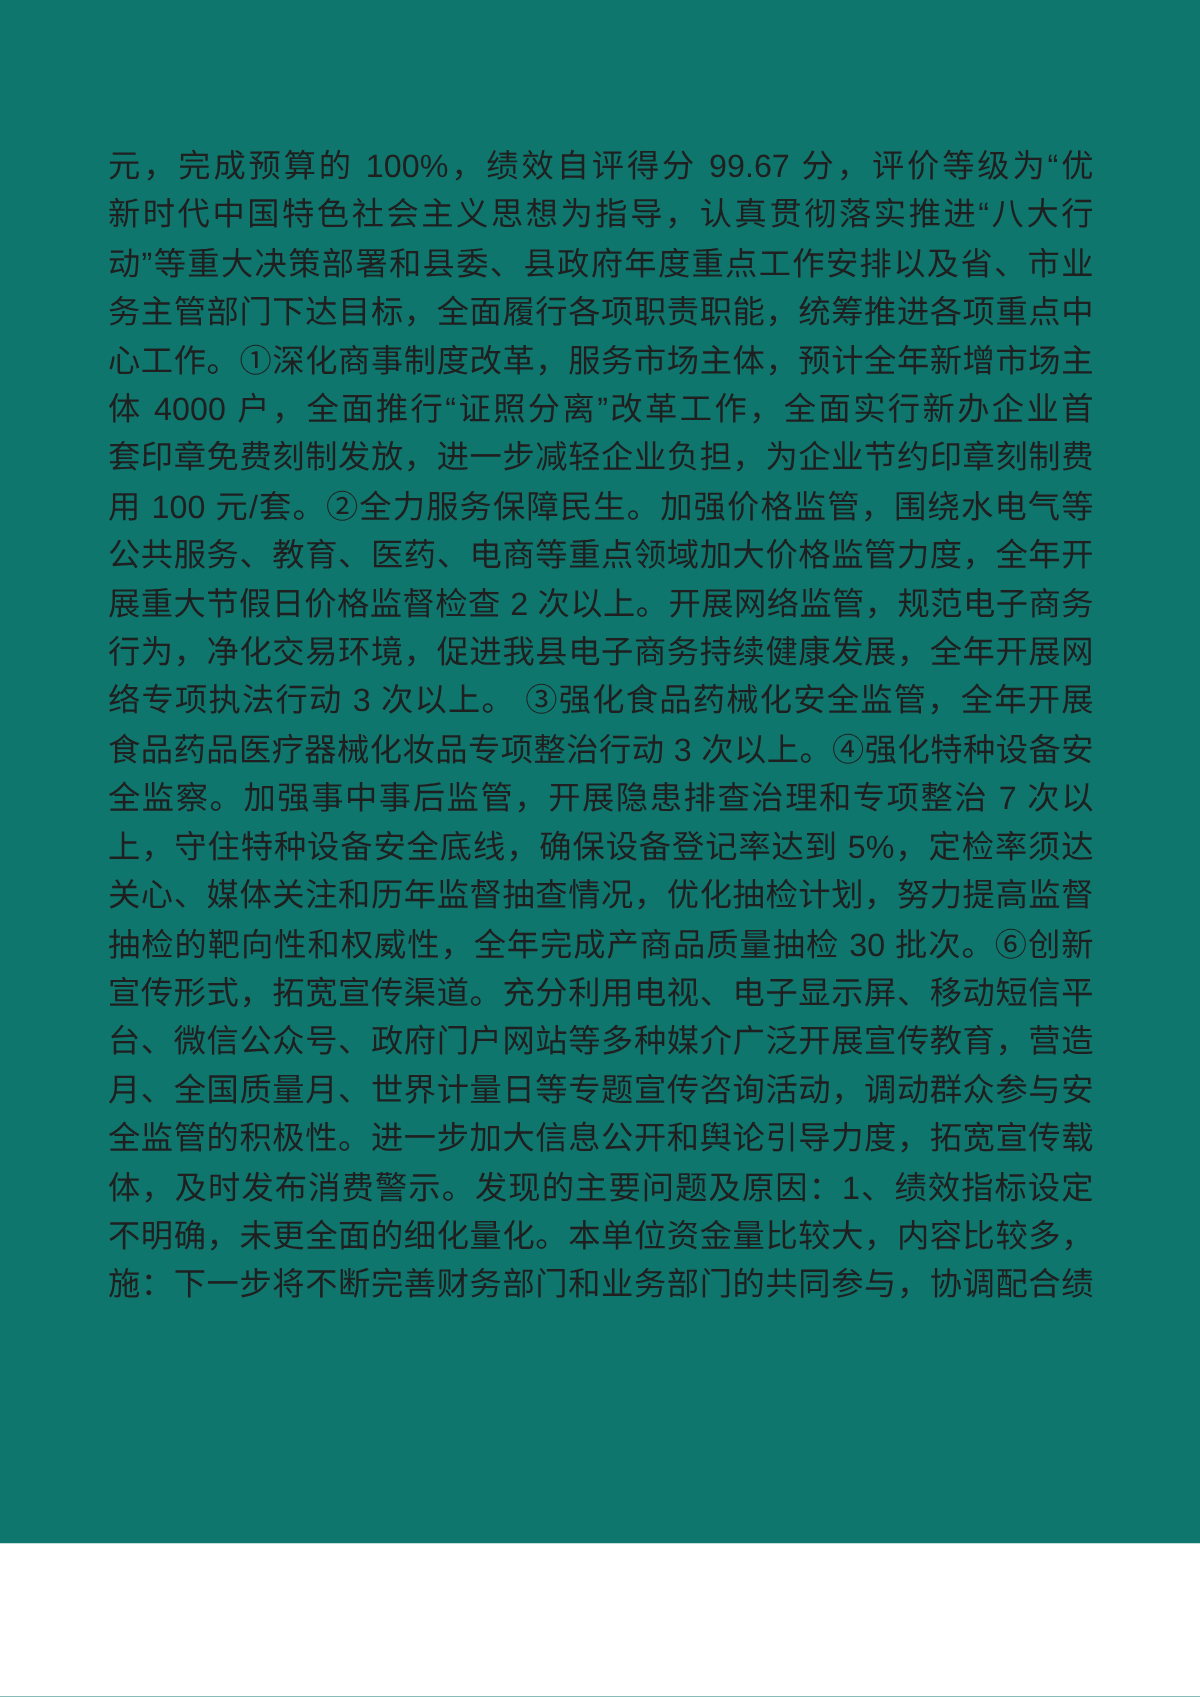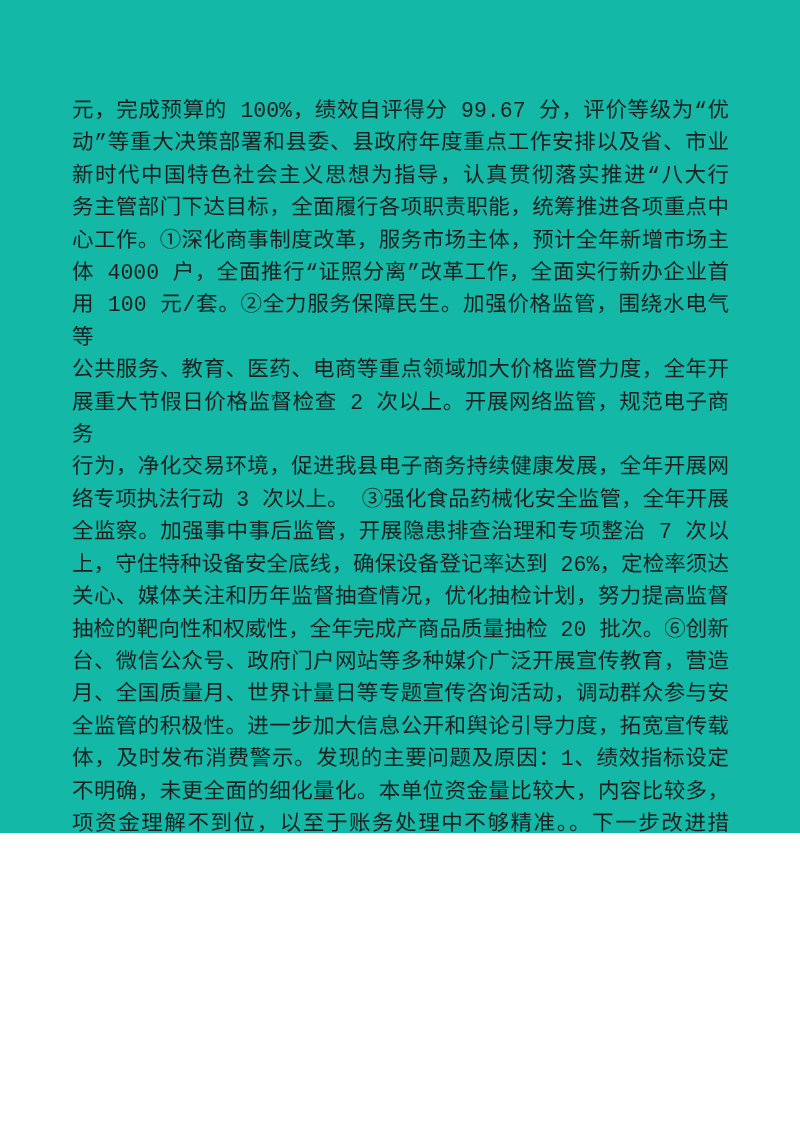--- a/index.html
+++ b/index.html
@@ -3,24 +3,24 @@
 <meta charset="utf-8">
 <style>
   html, body {
     margin: 0;
     padding: 0;
     background: #ffffff;
   }
   .page {
     position: relative;
     width: 800px;
-    height: 833px;
-    background: #14b8a6;
+    height: 1029px;
+    background: #0f766e;
     overflow: hidden;
-    font-family: Liberation Mono, monospace;
+    font-family: Liberation Sans, sans-serif;
   }
   .doc-body {
     position: absolute;
     left: 72px;
     top: 95px;
     width: 657px;
   }
   .text-line {
     font-size: 21.5px;
     line-height: 32.4px;
@@ -31,35 +31,37 @@
     word-break: break-all;
     font-kerning: none;
   }
 </style>
 </head>
 <body>
 
 <div class="page">
   <div class="doc-body">
       <div class="text-line">元，完成预算的 100%，绩效自评得分 99.67 分，评价等级为“优</div>
+      <div class="text-line">新时代中国特色社会主义思想为指导，认真贯彻落实推进“八大行</div>
       <div class="text-line">动”等重大决策部署和县委、县政府年度重点工作安排以及省、市业</div>
-      <div class="text-line">新时代中国特色社会主义思想为指导，认真贯彻落实推进“八大行</div>
       <div class="text-line">务主管部门下达目标，全面履行各项职责职能，统筹推进各项重点中</div>
       <div class="text-line">心工作。①深化商事制度改革，服务市场主体，预计全年新增市场主</div>
       <div class="text-line">体 4000 户，全面推行“证照分离”改革工作，全面实行新办企业首</div>
+      <div class="text-line">套印章免费刻制发放，进一步减轻企业负担，为企业节约印章刻制费</div>
       <div class="text-line">用 100 元/套。②全力服务保障民生。加强价格监管，围绕水电气等</div>
       <div class="text-line">公共服务、教育、医药、电商等重点领域加大价格监管力度，全年开</div>
       <div class="text-line">展重大节假日价格监督检查 2 次以上。开展网络监管，规范电子商务</div>
       <div class="text-line">行为，净化交易环境，促进我县电子商务持续健康发展，全年开展网</div>
       <div class="text-line">络专项执法行动 3 次以上。 ③强化食品药械化安全监管，全年开展</div>
+      <div class="text-line">食品药品医疗器械化妆品专项整治行动 3 次以上。④强化特种设备安</div>
       <div class="text-line">全监察。加强事中事后监管，开展隐患排查治理和专项整治 7 次以</div>
-      <div class="text-line">上，守住特种设备安全底线，确保设备登记率达到 26%，定检率须达</div>
+      <div class="text-line">上，守住特种设备安全底线，确保设备登记率达到 5%，定检率须达</div>
       <div class="text-line">关心、媒体关注和历年监督抽查情况，优化抽检计划，努力提高监督</div>
-      <div class="text-line">抽检的靶向性和权威性，全年完成产商品质量抽检 20 批次。⑥创新</div>
+      <div class="text-line">抽检的靶向性和权威性，全年完成产商品质量抽检 30 批次。⑥创新</div>
+      <div class="text-line">宣传形式，拓宽宣传渠道。充分利用电视、电子显示屏、移动短信平</div>
       <div class="text-line">台、微信公众号、政府门户网站等多种媒介广泛开展宣传教育，营造</div>
       <div class="text-line">月、全国质量月、世界计量日等专题宣传咨询活动，调动群众参与安</div>
       <div class="text-line">全监管的积极性。进一步加大信息公开和舆论引导力度，拓宽宣传载</div>
       <div class="text-line">体，及时发布消费警示。发现的主要问题及原因：1、绩效指标设定</div>
       <div class="text-line">不明确，未更全面的细化量化。本单位资金量比较大，内容比较多，</div>
-      <div class="text-line">项资金理解不到位，以至于账务处理中不够精准。。下一步改进措</div>
       <div class="text-line">施：下一步将不断完善财务部门和业务部门的共同参与，协调配合绩</div>
     </div>
 </div>
 
 </body></html>

